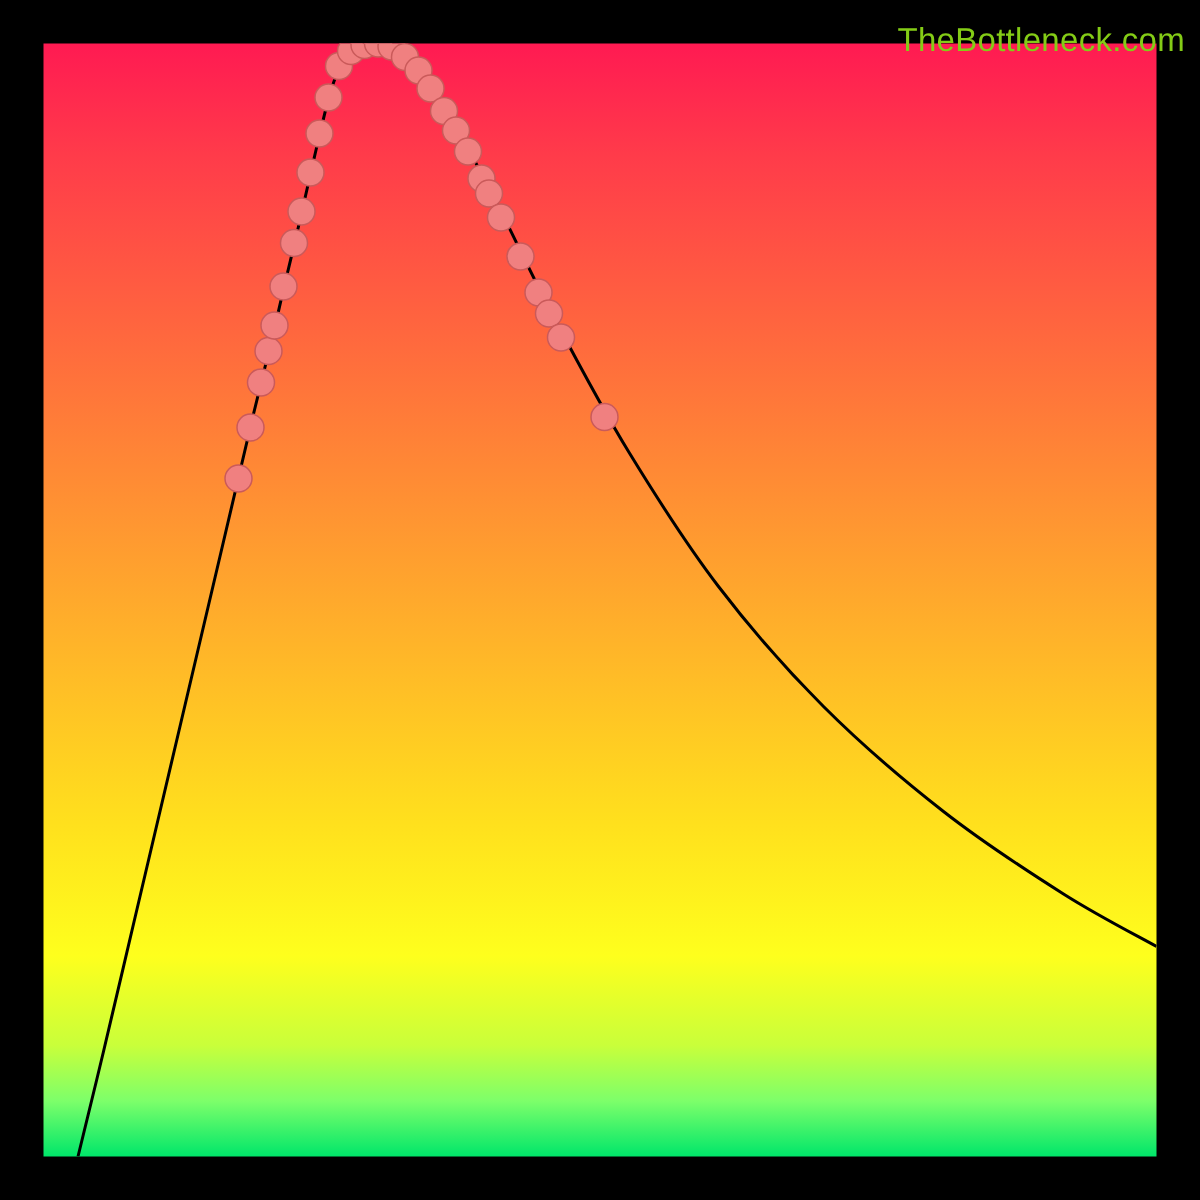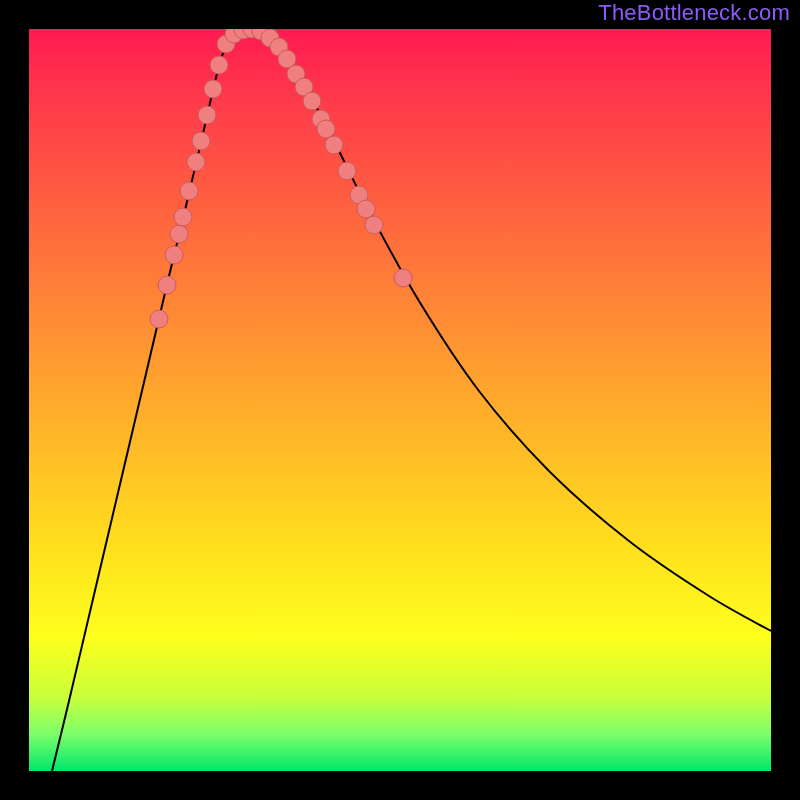--- a/index.html
+++ b/index.html
@@ -33,23 +33,23 @@
       #ff9e2f 46%,
       #ffbf26 58%,
       #ffe01d 70%,
       #feff1d 82%,
       #c9ff3a 90%,
       #7dff6a 95%,
       #00e66a 100%);
   }
   .watermark {
     position: absolute;
-    top: 0;
+    top: 14px;
     right: 10px;
-    color: #8b5cf6;
+    color: #84cc16;
     font-size: 22px;
     letter-spacing: 0.2px;
     font-weight: 500;
   }
   svg.curve {
     position: absolute;
     left: 0;
     top: 0;
     width: 742px;
     height: 742px;

